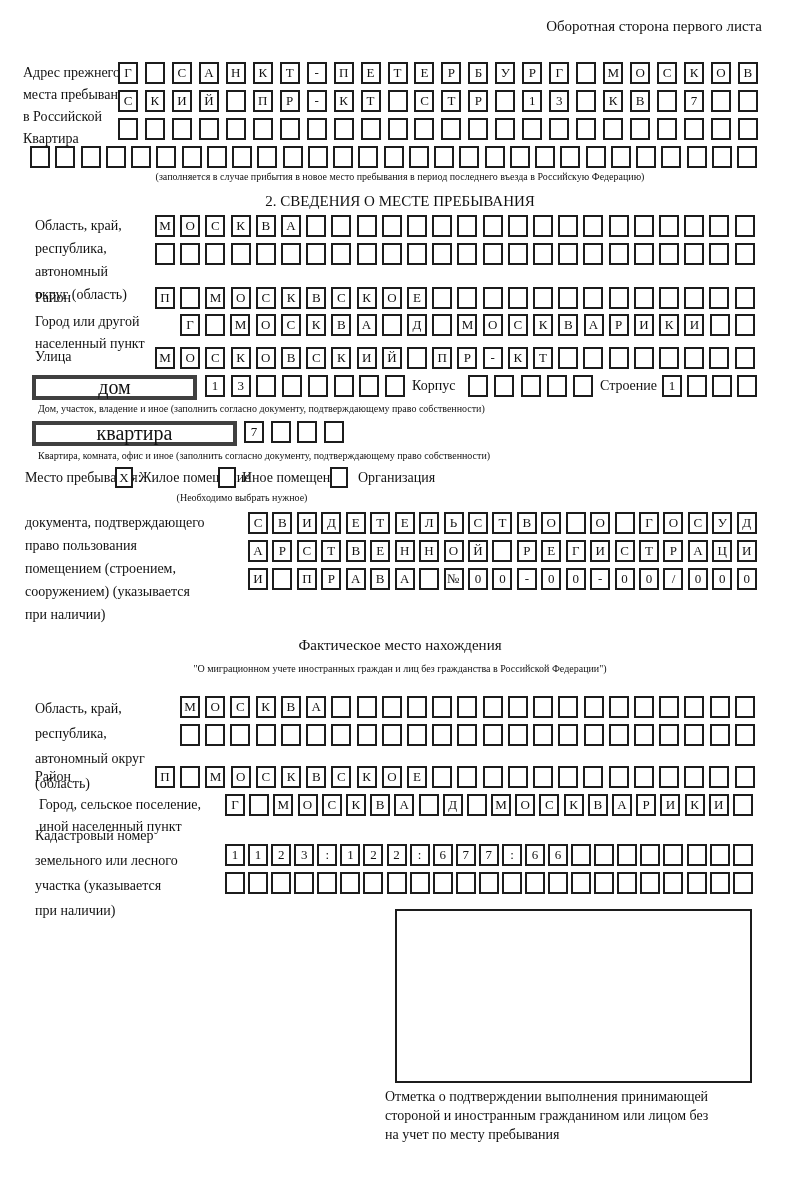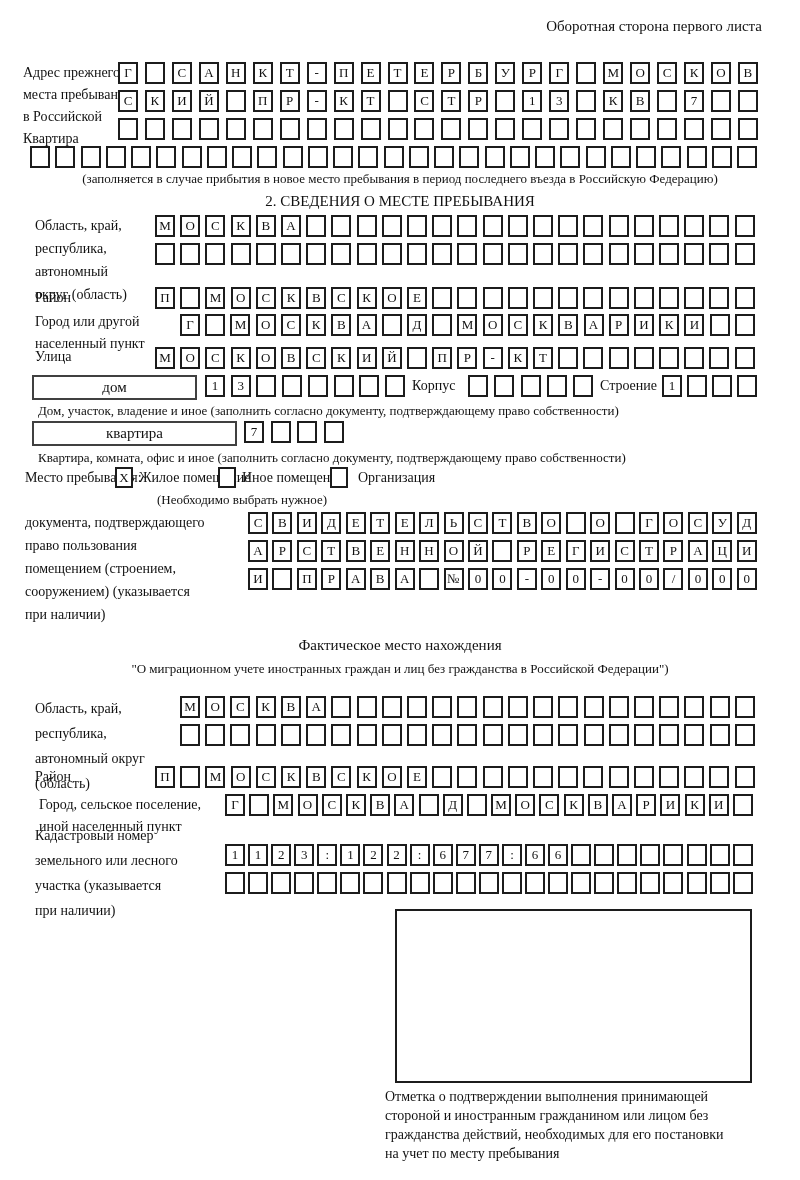--- a/index.html
+++ b/index.html
@@ -7,31 +7,31 @@
     width:800px;height:1180px;background:#ffffff;position:relative;
     font-family:"Liberation Serif","DejaVu Serif",serif;color:#111;
   }
   .abs{position:absolute;}
   .header{font-size:15px;}
   .title{font-weight:normal;font-size:15px;text-align:center;}
   .label{font-size:14px;}
   .lh22{line-height:22px;}
   .lh23{line-height:23px;}
   .lh25{line-height:25px;}
-  .note{font-size:13px;}
+  .note{font-size:10px;}
   .center{text-align:center;}
   .cells{display:flex;justify-content:space-between;}
   .cell{
     width:20px;height:22px;box-sizing:border-box;border:2px solid #1c1c1c;
     background:#fff;display:flex;align-items:center;justify-content:center;
     font-size:13px;flex:0 0 auto;
   }
   .box{
-    box-sizing:border-box;border:2px solid #404040;height:25px;
-    display:flex;align-items:center;justify-content:center;font-size:15px;background:#fff;
+    box-sizing:border-box;border:4px solid #404040;height:25px;
+    display:flex;align-items:center;justify-content:center;font-size:20px;background:#fff;
   }
   .checkbox{
     width:18px;height:21px;box-sizing:border-box;border:2px solid #1c1c1c;
     display:flex;align-items:center;justify-content:center;font-size:13px;background:#fff;
   }
   .stamp{box-sizing:border-box;border:2px solid #1c1c1c;background:#fff;}
   .caption{font-size:14px;line-height:19px;text-align:left;}
 </style>
 </head>
 <body>
@@ -600,17 +600,16 @@
       <div class="cell"></div>
       <div class="cell"></div>
       <div class="cell"></div>
       <div class="cell"></div>
     </div>
 
   <div class="abs stamp" style="left:395px;top:909px;width:357px;height:174px"></div>
   <div class="abs caption" style="left:385px;top:1087px;width:385px">
       <div>Отметка о подтверждении выполнения принимающей</div>
       <div>стороной и иностранным гражданином или лицом без</div>
-      <div>гражданства действий, необходимых для его постановки</div>
       <div>на учет по месту пребывания</div>
     </div>
 
 </div>
 
 </body></html>

